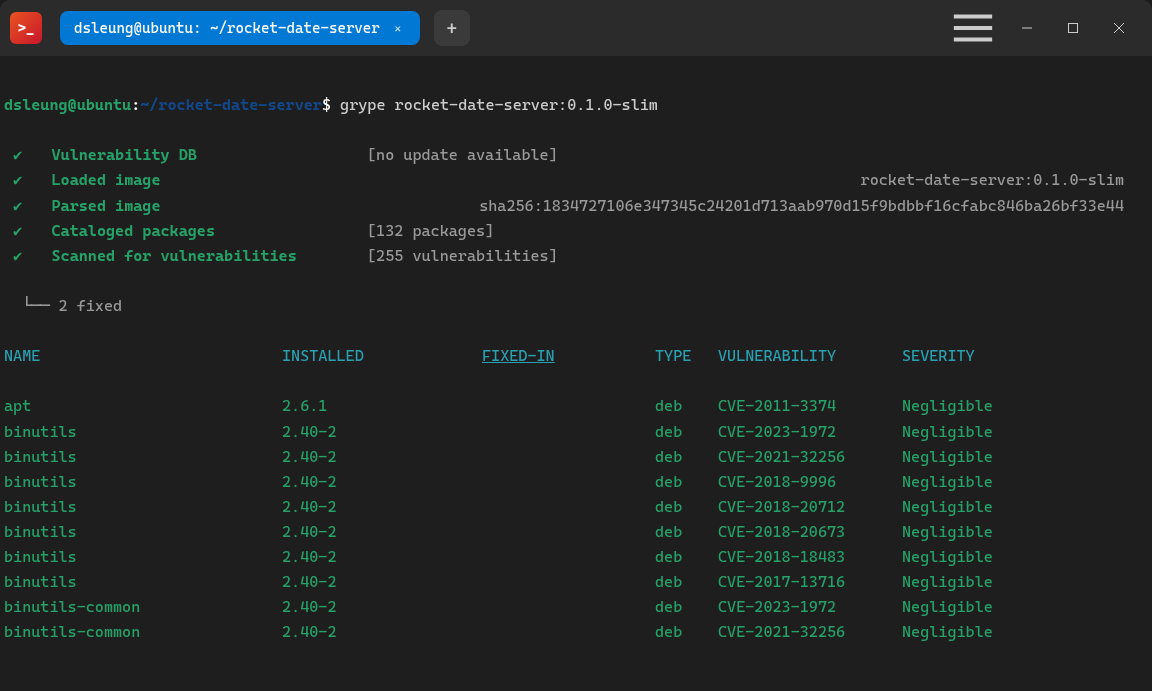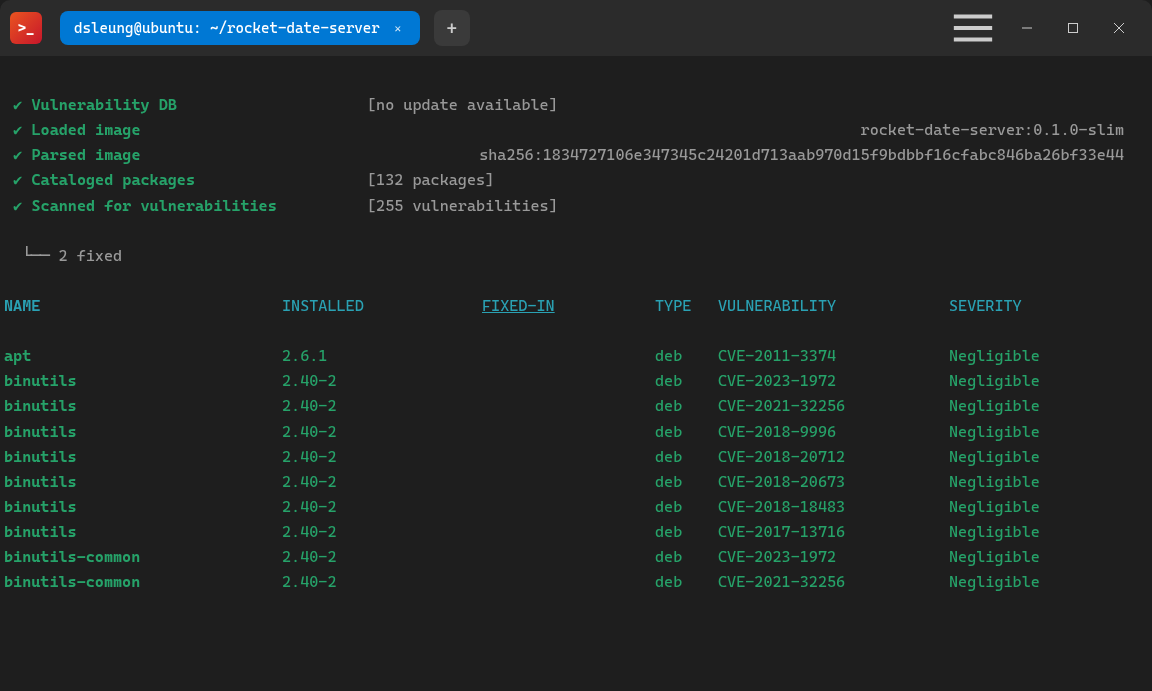--- a/index.html
+++ b/index.html
@@ -87,33 +87,33 @@
     padding: 12px 4px 4px 4px;
     color: #ccc;
     line-height: 1.62;
     white-space: pre;
   }
   .prompt-user { color: #26a269; font-weight: bold; }
   .prompt-colon { color: #ffffff; font-weight: bold;}
   .prompt-path { color: #12488b; font-weight: bold; }
   .prompt-dollar { color: #ffffff; }
   .check { color: #26a269; }
-  .step-label { color: #26a269; font-weight: bold; }
+  .step-label { color: #26a269; font-weight: bold; margin-left: 20px; }
   .detail { color: #999999; }
   .cyan { color: #2aa1b3; }
   .lime { color: #26a269; }
   .tree { color: #999999; }
   .row { display: block; }
   
-  .col-name { display:inline-block; width: 278px; font-weight: bold; }
+  .col-name { display:inline-block; width: 278px; }
   .col-inst { display:inline-block; width: 200px; }
   .col-fixed { display:inline-block; width: 133px; text-decoration: underline; }
   .col-type { display:inline-block; width: 63px; margin-left: 40px; }
   .col-vuln { display:inline-block; width: 184px; }
-  .col-sev { display:inline-block;margin-left:47px; }
+  .col-sev { display:inline-block; }
   .step-col1 { display:inline-block; width: 363px; }
 </style>
 </head>
 <body>
 
 <div class="titlebar">
   <div class="app-icon">&gt;_</div>
   <div class="tab">
     <span>dsleung@ubuntu: ~/rocket-date-server</span>
     <span class="tab-close">✕</span>
@@ -138,17 +138,18 @@
     </div>
     <div class="win-btn">
       <svg viewBox="0 0 12 12">
           <path d="M1 1l10 10M11 1L1 11" stroke="currentColor" stroke-width="1"></path>
         </svg>
     </div>
   </div>
 </div>
 
 <div class="terminal">
+<span class="row"><span class="prompt-user">dsleung@ubuntu</span><span class="prompt-colon">:</span><span class="prompt-path">~/rocket-date-server</span><span class="prompt-dollar">$</span> <span>grype rocket-date-server:0.1.0-slim</span></span>
 <div id="steps-container"><span class="row"><span class="step-col1"> <span class="check">✔</span> <span class="step-label">Vulnerability DB</span></span><span class="detail">[no update available]</span></span><span class="row" style="display: flex;"><span> <span class="check">✔</span> <span class="step-label">Loaded image</span></span><span style="flex: 1 1 0%;"></span><span class="detail" style="padding-right: 24px;">rocket-date-server:0.1.0-slim</span></span><span class="row" style="display: flex;"><span> <span class="check">✔</span> <span class="step-label">Parsed image</span></span><span style="flex: 1 1 0%;"></span><span class="detail" style="padding-right: 24px;">sha256:1834727106e347345c24201d713aab970d15f9bdbbf16cfabc846ba26bf33e44</span></span><span class="row"><span class="step-col1"> <span class="check">✔</span> <span class="step-label">Cataloged packages</span></span><span class="detail">[132 packages]</span></span><span class="row"><span class="step-col1"> <span class="check">✔</span> <span class="step-label">Scanned for vulnerabilities</span></span><span class="detail">[255 vulnerabilities]</span></span></div>
 <span class="row"><span class="tree">  └── </span><span class="detail">2 fixed</span></span>
 <span class="row cyan"><span class="col-name">NAME</span><span class="col-inst">INSTALLED</span><span class="col-fixed">FIXED-IN</span><span class="col-type">TYPE</span><span class="col-vuln">VULNERABILITY</span><span class="col-sev">SEVERITY</span></span>
 <div id="rows-container"><span class="row lime"><span class="col-name">apt</span><span class="col-inst">2.6.1</span><span class="col-fixed"></span><span class="col-type">deb</span><span class="col-vuln">CVE-2011-3374</span><span class="col-sev">Negligible</span></span><span class="row lime"><span class="col-name">binutils</span><span class="col-inst">2.40-2</span><span class="col-fixed"></span><span class="col-type">deb</span><span class="col-vuln">CVE-2023-1972</span><span class="col-sev">Negligible</span></span><span class="row lime"><span class="col-name">binutils</span><span class="col-inst">2.40-2</span><span class="col-fixed"></span><span class="col-type">deb</span><span class="col-vuln">CVE-2021-32256</span><span class="col-sev">Negligible</span></span><span class="row lime"><span class="col-name">binutils</span><span class="col-inst">2.40-2</span><span class="col-fixed"></span><span class="col-type">deb</span><span class="col-vuln">CVE-2018-9996</span><span class="col-sev">Negligible</span></span><span class="row lime"><span class="col-name">binutils</span><span class="col-inst">2.40-2</span><span class="col-fixed"></span><span class="col-type">deb</span><span class="col-vuln">CVE-2018-20712</span><span class="col-sev">Negligible</span></span><span class="row lime"><span class="col-name">binutils</span><span class="col-inst">2.40-2</span><span class="col-fixed"></span><span class="col-type">deb</span><span class="col-vuln">CVE-2018-20673</span><span class="col-sev">Negligible</span></span><span class="row lime"><span class="col-name">binutils</span><span class="col-inst">2.40-2</span><span class="col-fixed"></span><span class="col-type">deb</span><span class="col-vuln">CVE-2018-18483</span><span class="col-sev">Negligible</span></span><span class="row lime"><span class="col-name">binutils</span><span class="col-inst">2.40-2</span><span class="col-fixed"></span><span class="col-type">deb</span><span class="col-vuln">CVE-2017-13716</span><span class="col-sev">Negligible</span></span><span class="row lime"><span class="col-name">binutils-common</span><span class="col-inst">2.40-2</span><span class="col-fixed"></span><span class="col-type">deb</span><span class="col-vuln">CVE-2023-1972</span><span class="col-sev">Negligible</span></span><span class="row lime"><span class="col-name">binutils-common</span><span class="col-inst">2.40-2</span><span class="col-fixed"></span><span class="col-type">deb</span><span class="col-vuln">CVE-2021-32256</span><span class="col-sev">Negligible</span></span></div>
 </div>
 
 </body></html>

